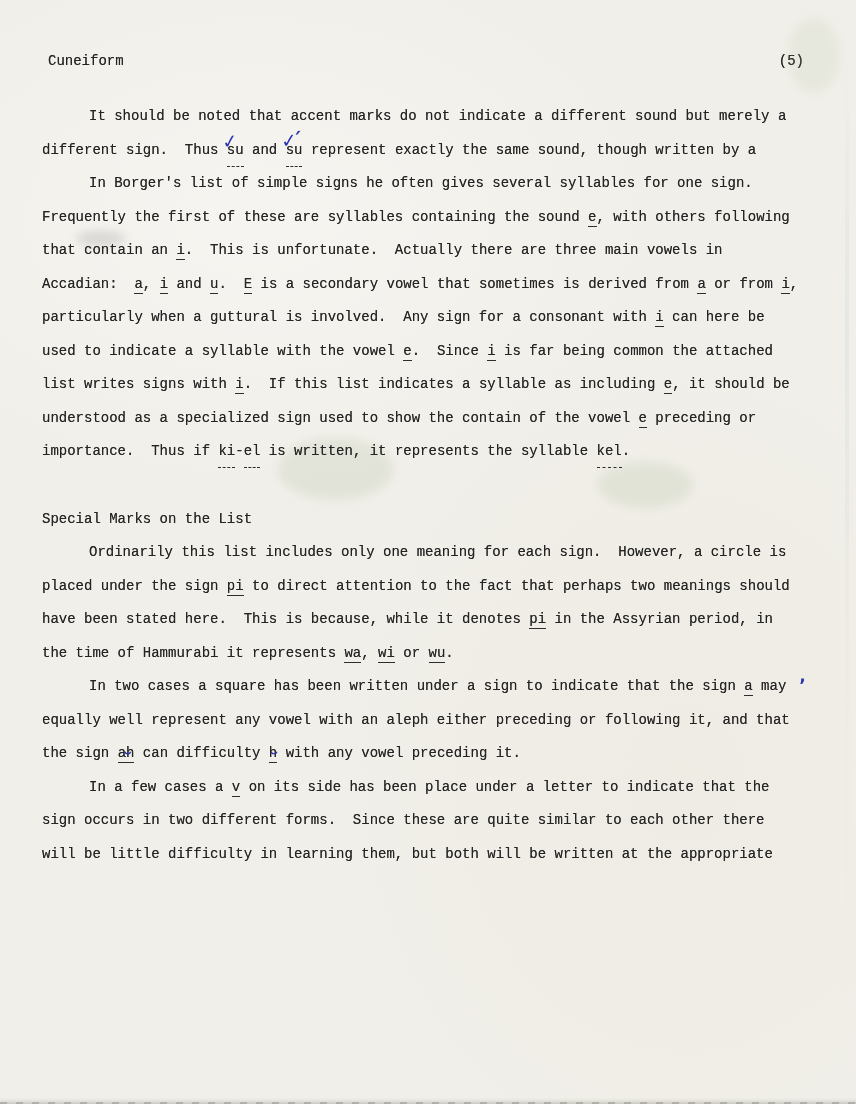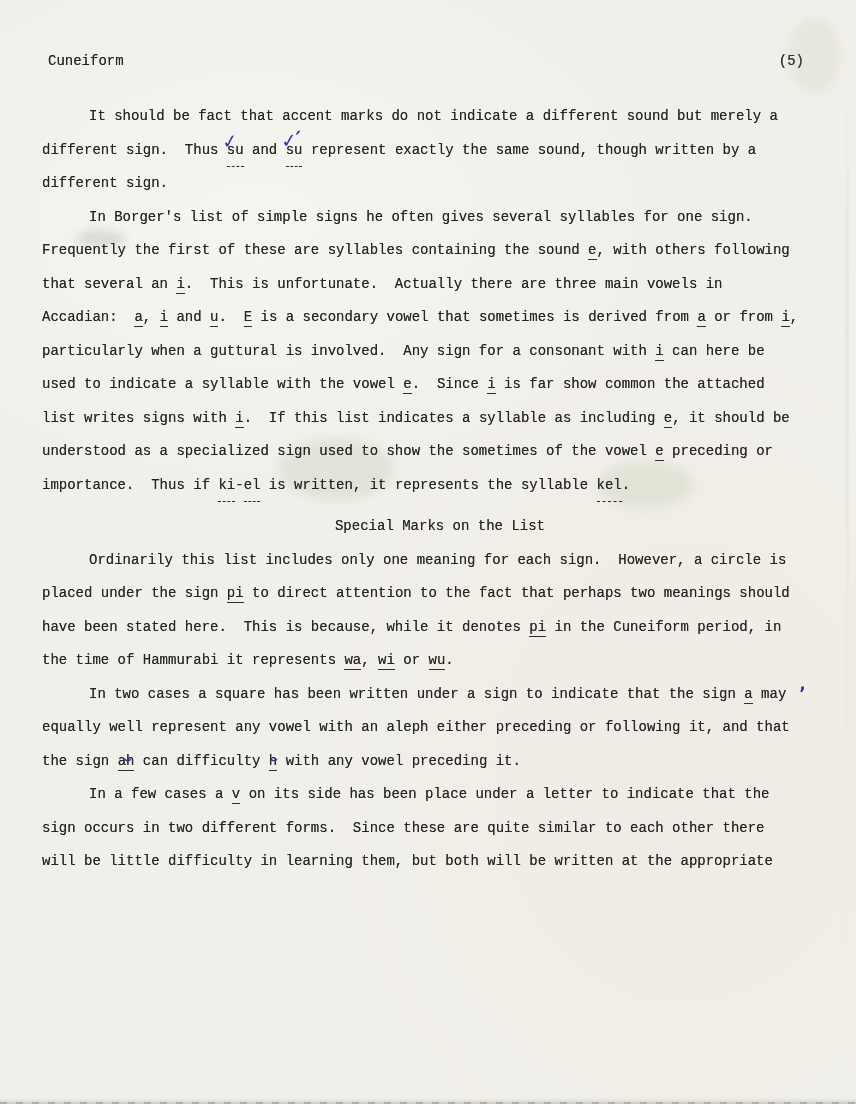--- a/index.html
+++ b/index.html
@@ -32,24 +32,24 @@
     font-size: 14px;
     text-shadow: 0 0 0.6px rgba(20,20,20,0.6);
   }
   .line {
     white-space: pre;
     line-height: 33.5px;
     height: 33.5px;
   }
   .line.indent { text-indent: 47px; }
   .section-heading {
-    text-align: center;
+    text-align: left;
     line-height: 33.5px;
     height: 33.5px;
-    margin-top: 8px;
+    margin-top: 34px;
   }
   .seg { position: relative; }
   .u-solid  { border-bottom: 1.5px solid #2d2d2d; padding-bottom: 1px; }
   .u-dashed { border-bottom: 1.7px dashed #2d2d2d; padding-bottom: 8px; }
   .hand-mark {
     position: absolute;
     color: var(--ink, #2a35b2);
     font-family: "DejaVu Sans", sans-serif;
     text-shadow: none;
     pointer-events: none;
@@ -116,36 +116,35 @@
   <div class="stain stain-3"></div>
   <div class="stain stain-4"></div>
   <div class="edge-streak"></div>
 
   <div class="header">
     <span>Cuneiform</span>
     <span>(5)</span>
   </div>
 
   <div class="doc">
-      <div class="line indent"><span class="seg">It should be fact that accent marks do not indicate a different sound but merely a</span></div>
+      <div class="line indent"><span class="seg">It should be noted that accent marks do not indicate a different sound but merely a</span></div>
       <div class="line"><span class="seg">different sign.  Thus </span><span class="seg u-dashed">su<span class="hand-mark mark-check">✓</span></span><span class="seg"> and </span><span class="seg u-dashed">su<span class="hand-mark mark-check_acute">✓ˊ</span></span><span class="seg"> represent exactly the same sound, though written by a</span></div>
-      <div class="line"><span class="seg">different sign.</span></div>
       <div class="line indent"><span class="seg">In Borger's list of simple signs he often gives several syllables for one sign.</span></div>
       <div class="line"><span class="seg">Frequently the first of these are syllables containing the sound </span><span class="seg u-solid">e</span><span class="seg">, with others following</span></div>
-      <div class="line"><span class="seg">that several an </span><span class="seg u-solid">i</span><span class="seg">.  This is unfortunate.  Actually there are three main vowels in</span></div>
+      <div class="line"><span class="seg">that contain an </span><span class="seg u-solid">i</span><span class="seg">.  This is unfortunate.  Actually there are three main vowels in</span></div>
       <div class="line"><span class="seg">Accadian:  </span><span class="seg u-solid">a</span><span class="seg">, </span><span class="seg u-solid">i</span><span class="seg"> and </span><span class="seg u-solid">u</span><span class="seg">.  </span><span class="seg u-solid">E</span><span class="seg"> is a secondary vowel that sometimes is derived from </span><span class="seg u-solid">a</span><span class="seg"> or from </span><span class="seg u-solid">i</span><span class="seg">,</span></div>
       <div class="line"><span class="seg">particularly when a guttural is involved.  Any sign for a consonant with </span><span class="seg u-solid">i</span><span class="seg"> can here be</span></div>
-      <div class="line"><span class="seg">used to indicate a syllable with the vowel </span><span class="seg u-solid">e</span><span class="seg">.  Since </span><span class="seg u-solid">i</span><span class="seg"> is far show common the attached</span></div>
+      <div class="line"><span class="seg">used to indicate a syllable with the vowel </span><span class="seg u-solid">e</span><span class="seg">.  Since </span><span class="seg u-solid">i</span><span class="seg"> is far being common the attached</span></div>
       <div class="line"><span class="seg">list writes signs with </span><span class="seg u-solid">i</span><span class="seg">.  If this list indicates a syllable as including </span><span class="seg u-solid">e</span><span class="seg">, it should be</span></div>
-      <div class="line"><span class="seg">understood as a specialized sign used to show the sometimes of the vowel </span><span class="seg u-solid">e</span><span class="seg"> preceding or</span></div>
+      <div class="line"><span class="seg">understood as a specialized sign used to show the contain of the vowel </span><span class="seg u-solid">e</span><span class="seg"> preceding or</span></div>
       <div class="line"><span class="seg">importance.  Thus if </span><span class="seg u-dashed">ki</span><span class="seg">-</span><span class="seg u-dashed">el</span><span class="seg"> is written, it represents the syllable </span><span class="seg u-dashed">kel</span><span class="seg">.</span></div>
       <div class="section-heading">Special Marks on the List</div>
       <div class="line indent"><span class="seg">Ordinarily this list includes only one meaning for each sign.  However, a circle is</span></div>
       <div class="line"><span class="seg">placed under the sign </span><span class="seg u-solid">pi</span><span class="seg"> to direct attention to the fact that perhaps two meanings should</span></div>
-      <div class="line"><span class="seg">have been stated here.  This is because, while it denotes </span><span class="seg u-solid">pi</span><span class="seg"> in the Cuneiform period, in</span></div>
+      <div class="line"><span class="seg">have been stated here.  This is because, while it denotes </span><span class="seg u-solid">pi</span><span class="seg"> in the Assyrian period, in</span></div>
       <div class="line"><span class="seg">the time of Hammurabi it represents </span><span class="seg u-solid">wa</span><span class="seg">, </span><span class="seg u-solid">wi</span><span class="seg"> or </span><span class="seg u-solid">wu</span><span class="seg">.</span></div>
       <div class="line indent"><span class="seg">In two cases a square has been written under a sign to indicate that the sign </span><span class="seg u-solid">a<span class="hand-mark mark-aleph">ʼ</span></span><span class="seg"> may</span></div>
       <div class="line"><span class="seg">equally well represent any vowel with an aleph either preceding or following it, and that</span></div>
       <div class="line"><span class="seg">the sign </span><span class="seg u-solid">ah<span class="hand-mark mark-breve">˘</span></span><span class="seg"> can difficulty </span><span class="seg u-solid">h<span class="hand-mark mark-breve">˘</span></span><span class="seg"> with any vowel preceding it.</span></div>
       <div class="line indent"><span class="seg">In a few cases a </span><span class="seg u-solid">v</span><span class="seg"> on its side has been place under a letter to indicate that the</span></div>
       <div class="line"><span class="seg">sign occurs in two different forms.  Since these are quite similar to each other there</span></div>
       <div class="line"><span class="seg">will be little difficulty in learning them, but both will be written at the appropriate</span></div>
     </div>
 
   <div class="bottom-edge"></div>

